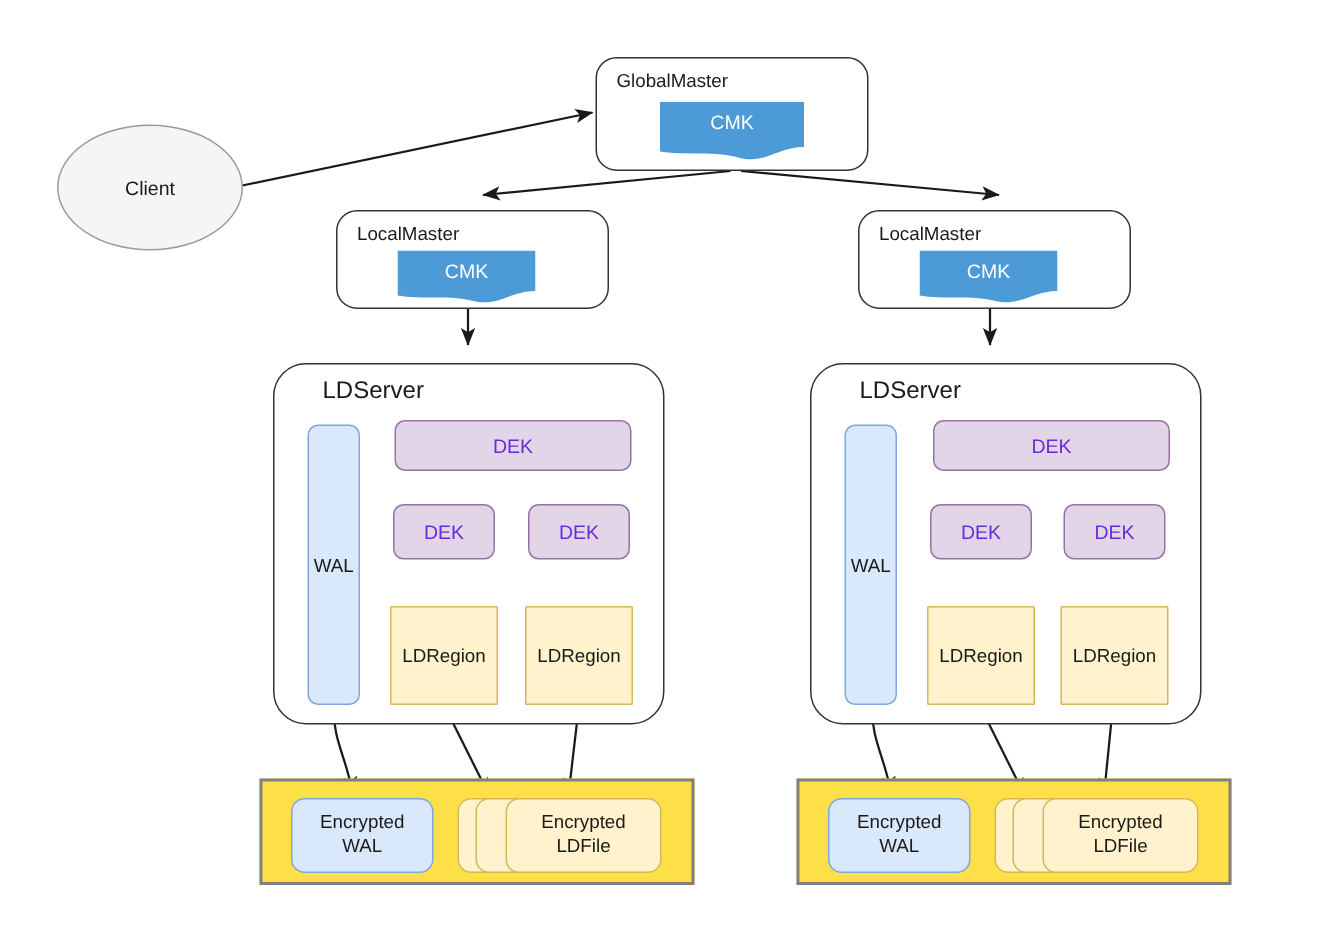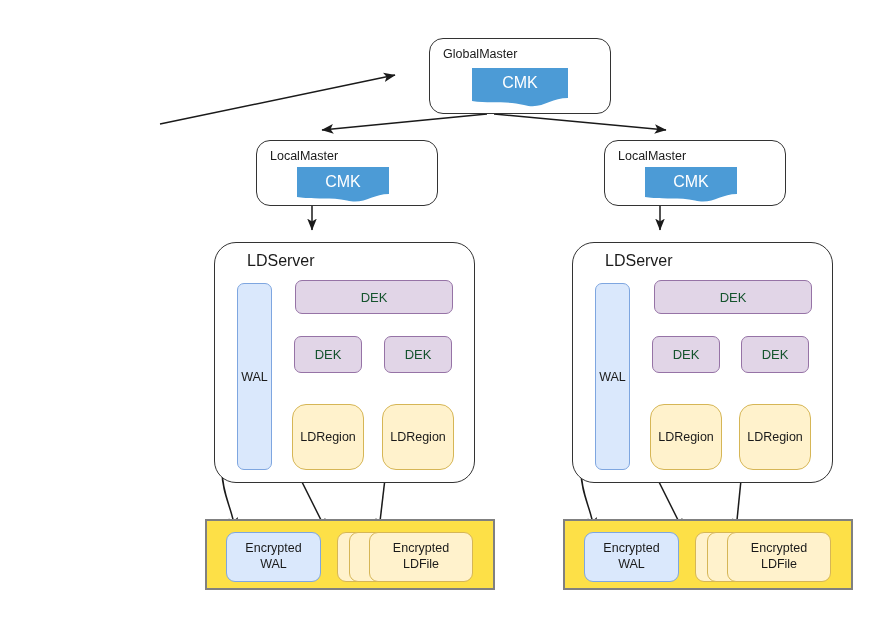--- a/index.html
+++ b/index.html
@@ -20,21 +20,20 @@
   #edges {
     position: absolute;
     left: 0;
     top: 0;
     width: 883px;
     height: 629px;
   }
   .node {
     position: absolute;
     box-sizing: border-box;
-    margin-left: 32px;
   }
   
   .client {
     border-radius: 50%;
     background: #f5f5f5;
     border: 1.3px solid #9a9a9a;
     display: flex;
     align-items: center;
     justify-content: center;
     font-size: 13px;
@@ -60,21 +59,21 @@
     align-items: flex-start;
     justify-content: center;
   }
   .cmk svg { display: block; }
   .cmk-text {
     position: absolute;
     top: 6px;
     left: 0;
     width: 100%;
     text-align: center;
-    font-size: 16px;
+    font-size: 13px;
     color: #ffffff;
   }
   
   .ldserver {
     background: #ffffff;
     border: 1.5px solid #333333;
     border-radius: 22px;
   }
   .ldserver-title {
     position: absolute;
@@ -96,27 +95,27 @@
   }
   
   .dek {
     background: #e1d5e7;
     border: 1.1px solid #9673a6;
     border-radius: 7px;
     display: flex;
     align-items: center;
     justify-content: center;
     font-size: 13px;
-    color: #14532d;
+    color: #6d28d9;
   }
   
   .ldregion {
     background: #fff2cc;
     border: 1.1px solid #d6b656;
-    border-radius: 14px;
+    border-radius: 1px;
     display: flex;
     align-items: center;
     justify-content: center;
     font-size: 12.5px;
     color: #1a1a1a;
   }
   
   .storage {
     background: #fde047;
     border: 2px solid #808080;
@@ -189,20 +188,23 @@
       <path d="M622,297 L601,373"></path>
       <path d="M653,373 L653,400"></path>
       <path d="M742,373 L742,400"></path>
 
       <path d="M581,470 C581,494 591,508 594,529"></path>
       <path d="M653,470 L683,530"></path>
       <path d="M742,470 L736,530"></path>
     </g>
   </svg>
 
+  <div class="node client" style="left:38px; top:83px; width:124px; height:84px;">
+    <span>Client</span>
+  </div>
 
   <div class="node master" style="left:397px; top:38px; width:182px; height:76px;">
     <span class="master-title">GlobalMaster</span>
     <div class="cmk" style="left:42px; top:29px; width:96px; height:40px;">
       <svg width="96" height="40" viewBox="0 0 96 40" xmlns="http://www.w3.org/2000/svg">
         <path d="M0,0 L96,0 L96,30 C78,30 70,42 52,37 C36,32.5 20,36 0,33 Z" fill="#4c9bd6"></path>
       </svg>
       <span class="cmk-text">CMK</span>
     </div>
   </div>

